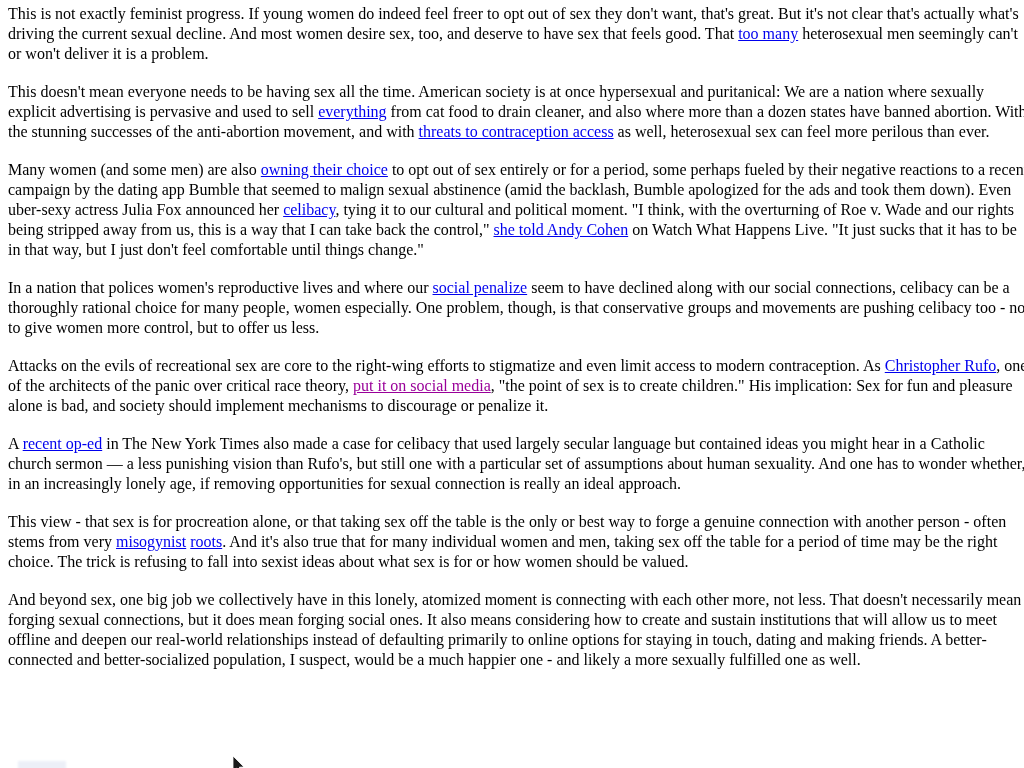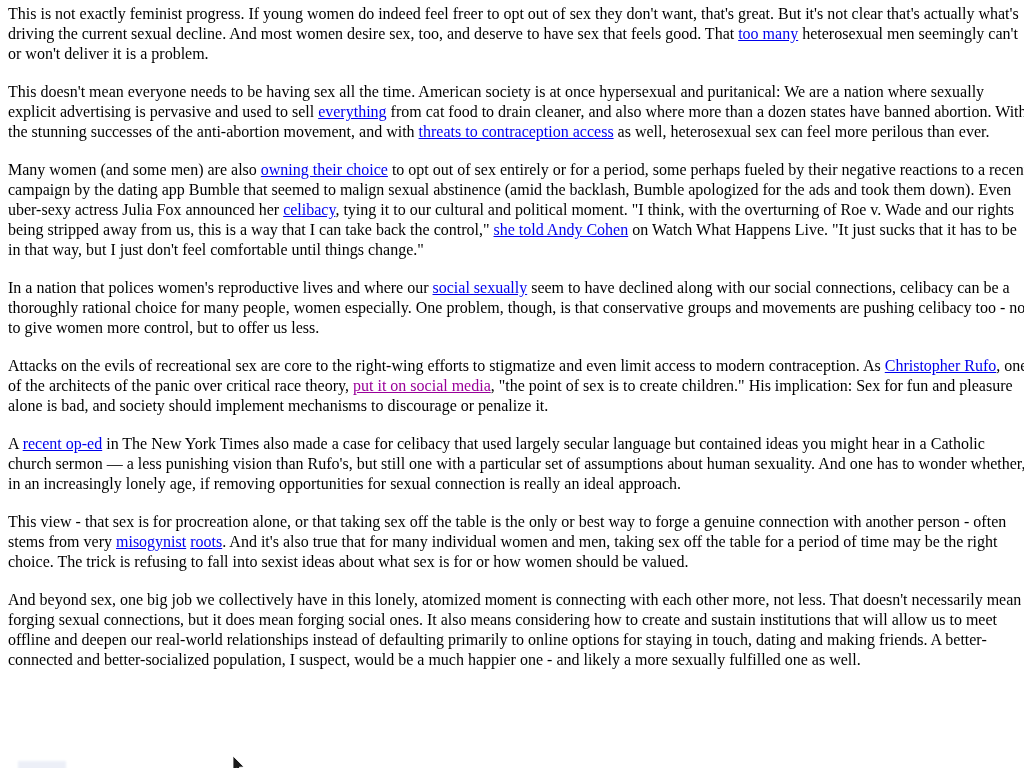--- a/index.html
+++ b/index.html
@@ -49,21 +49,21 @@
     filter: blur(1px);
   }
 </style>
 </head>
 <body style="background: rgb(255, 255, 255); color: rgb(0, 0, 0);">
 
 <div id="article-body">
     <p>This is not exactly feminist progress. If young women do indeed feel freer to opt out of sex they don't want, that's great. But it's not clear that's actually what's driving the current sexual decline. And most women desire sex, too, and deserve to have sex that feels good. That <a href="#">too many</a> heterosexual men seemingly can't or won't deliver it is a problem.</p>
     <p>This doesn't mean everyone needs to be having sex all the time. American society is at once hypersexual and puritanical: We are a nation where sexually explicit advertising is pervasive and used to sell <a href="#">everything</a> from cat food to drain cleaner, and also where more than a dozen states have banned abortion. With the stunning successes of the anti-abortion movement, and with <a href="#">threats to contraception access</a> as well, heterosexual sex can feel more perilous than ever.</p>
     <p>Many women (and some men) are also <a href="#">owning their choice</a> to opt out of sex entirely or for a period, some perhaps fueled by their negative reactions to a recent campaign by the dating app Bumble that seemed to malign sexual abstinence (amid the backlash, Bumble apologized for the ads and took them down). Even uber-sexy actress Julia Fox announced her <a href="#">celibacy</a>, tying it to our cultural and political moment. "I think, with the overturning of Roe v. Wade and our rights being stripped away from us, this is a way that I can take back the control," <a href="#">she told Andy Cohen</a> on Watch What Happens Live. "It just sucks that it has to be in that way, but I just don't feel comfortable until things change."</p>
-    <p>In a nation that polices women's reproductive lives and where our <a href="#">social sexually</a> seem to have declined along with our social connections, celibacy can be a thoroughly rational choice for many people, women especially. One problem, though, is that conservative groups and movements are pushing celibacy too - not to give women more control, but to offer us less.</p>
+    <p>In a nation that polices women's reproductive lives and where our <a href="#">social penalize</a> seem to have declined along with our social connections, celibacy can be a thoroughly rational choice for many people, women especially. One problem, though, is that conservative groups and movements are pushing celibacy too - not to give women more control, but to offer us less.</p>
     <p>Attacks on the evils of recreational sex are core to the right-wing efforts to stigmatize and even limit access to modern contraception. As <a href="#">Christopher Rufo</a>, one of the architects of the panic over critical race theory, <a href="#" class="visited">put it on social media</a>, "the point of sex is to create children." His implication: Sex for fun and pleasure alone is bad, and society should implement mechanisms to discourage or penalize it.</p>
     <p>A <a href="#">recent op-ed</a> in The New York Times also made a case for celibacy that used largely secular language but contained ideas you might hear in a Catholic church sermon — a less punishing vision than Rufo's, but still one with a particular set of assumptions about human sexuality. And one has to wonder whether, in an increasingly lonely age, if removing opportunities for sexual connection is really an ideal approach.</p>
     <p>This view - that sex is for procreation alone, or that taking sex off the table is the only or best way to forge a genuine connection with another person - often stems from very <a href="#">misogynist</a> <a href="#">roots</a>. And it's also true that for many individual women and men, taking sex off the table for a period of time may be the right choice. The trick is refusing to fall into sexist ideas about what sex is for or how women should be valued.</p>
     <p>And beyond sex, one big job we collectively have in this lonely, atomized moment is connecting with each other more, not less. That doesn't necessarily mean forging sexual connections, but it does mean forging social ones. It also means considering how to create and sustain institutions that will allow us to meet offline and deepen our real-world relationships instead of defaulting primarily to online options for staying in touch, dating and making friends. A better-connected and better-socialized population, I suspect, would be a much happier one - and likely a more sexually fulfilled one as well.</p>
   </div>
 
 <div class="partial-next-line"></div>
 
 <svg class="cursor" viewBox="0 0 13 20" xmlns="http://www.w3.org/2000/svg">
   <polygon points="1,0 1,15.5 4.6,12.2 7.2,18.6 10,17.4 7.4,11.2 12,11" fill="#1a1a1a" stroke="#ffffff" stroke-width="0.8"></polygon>

